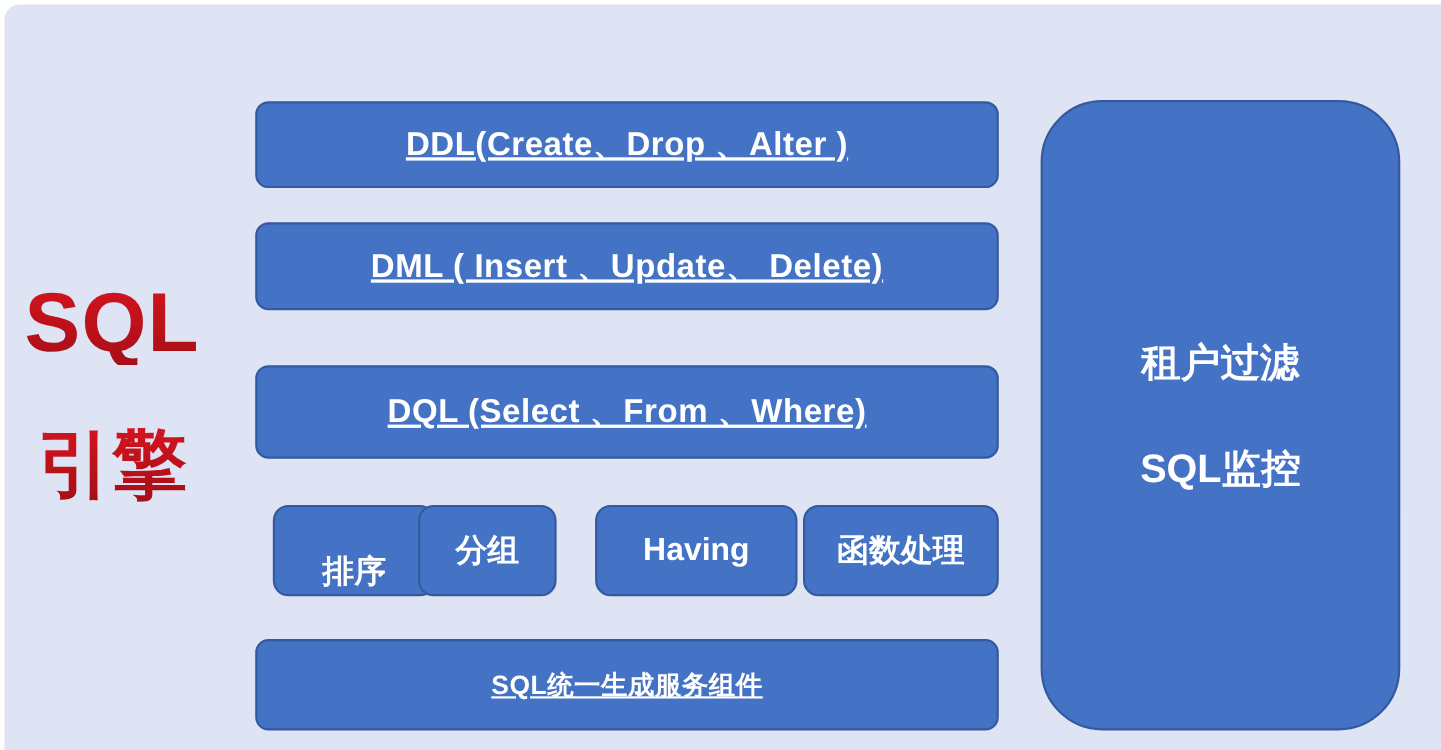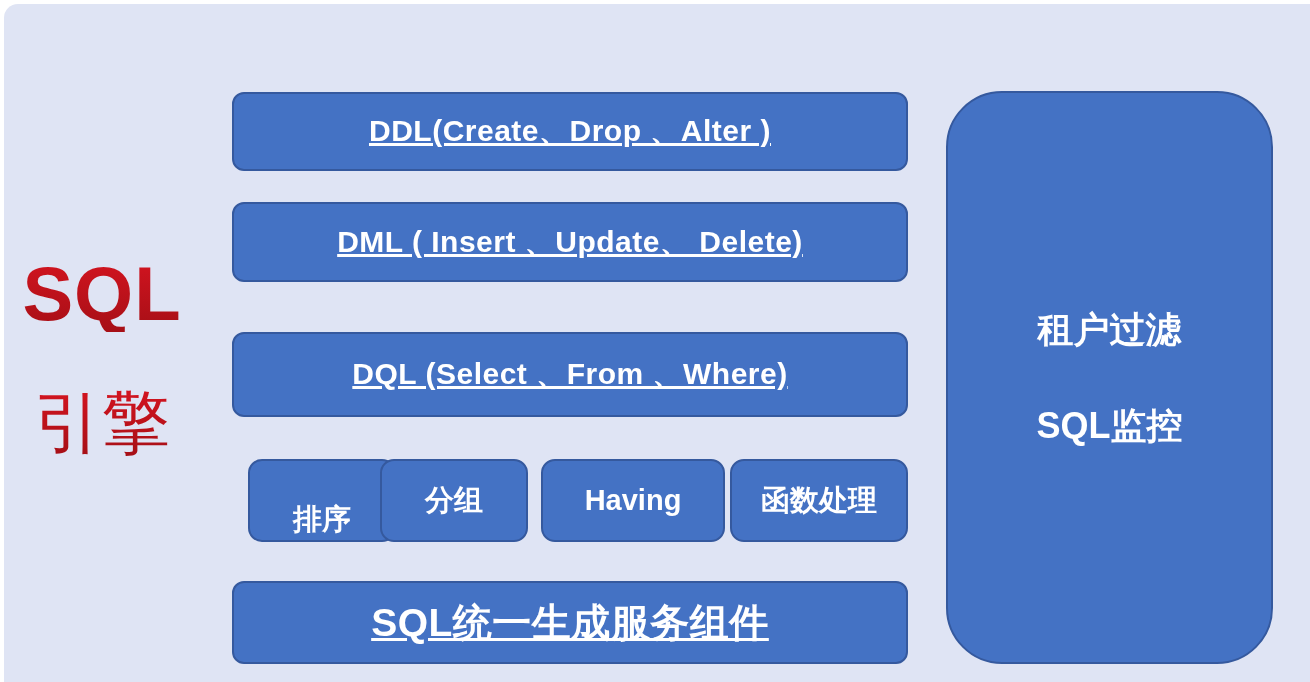--- a/index.html
+++ b/index.html
@@ -33,44 +33,44 @@
     -webkit-text-fill-color: transparent;
     font-weight: bold;
   }
   .engine-title .line2 {
     margin-top: 56px;
     font-size: 68px;
     background: linear-gradient(180deg, #d41420 0%, #a60f16 100%);
     -webkit-background-clip: text;
     background-clip: text;
     -webkit-text-fill-color: transparent;
-    font-weight: normal;
+    font-weight: bold;
   }
   .box {
     position: absolute;
     background: #4472c4;
     border: 2px solid #35599e;
     border-radius: 12px;
     color: #ffffff;
     font-weight: bold;
     display: flex;
     align-items: center;
     justify-content: center;
     text-align: center;
   }
   .layer { left: 228px; width: 676px; font-size: 30px; letter-spacing: 0.5px; text-decoration: underline; }
   #layer-ddl { top: 88px;  height: 79px; }
   #layer-dml { top: 198px; height: 80px; }
   #layer-dql { top: 328px; height: 85px; }
   .clause { top: 455px; height: 83px; font-size: 29px; border-radius: 14px; }
   #clause-0 { left: 244px; width: 148px; align-items: flex-end; }
-  #clause-1 { left: 376px; width: 148px; }
+  #clause-1 { left: 376px; width: 126px; }
   #clause-2 { left: 537px; width: 184px; }
   #clause-3 { left: 726px; width: 178px; }
-  #layer-bottom { top: 577px; height: 83px; font-size: 39px; }
+  #layer-bottom { top: 577px; height: 83px; font-size: 24px; }
   .side-panel {
     position: absolute;
     left: 942px; top: 87px; width: 327px; height: 573px;
     background: #4472c4;
     border: 2px solid #35599e;
     border-radius: 56px;
     color: #ffffff;
     display: flex;
     flex-direction: column;
     align-items: center;

